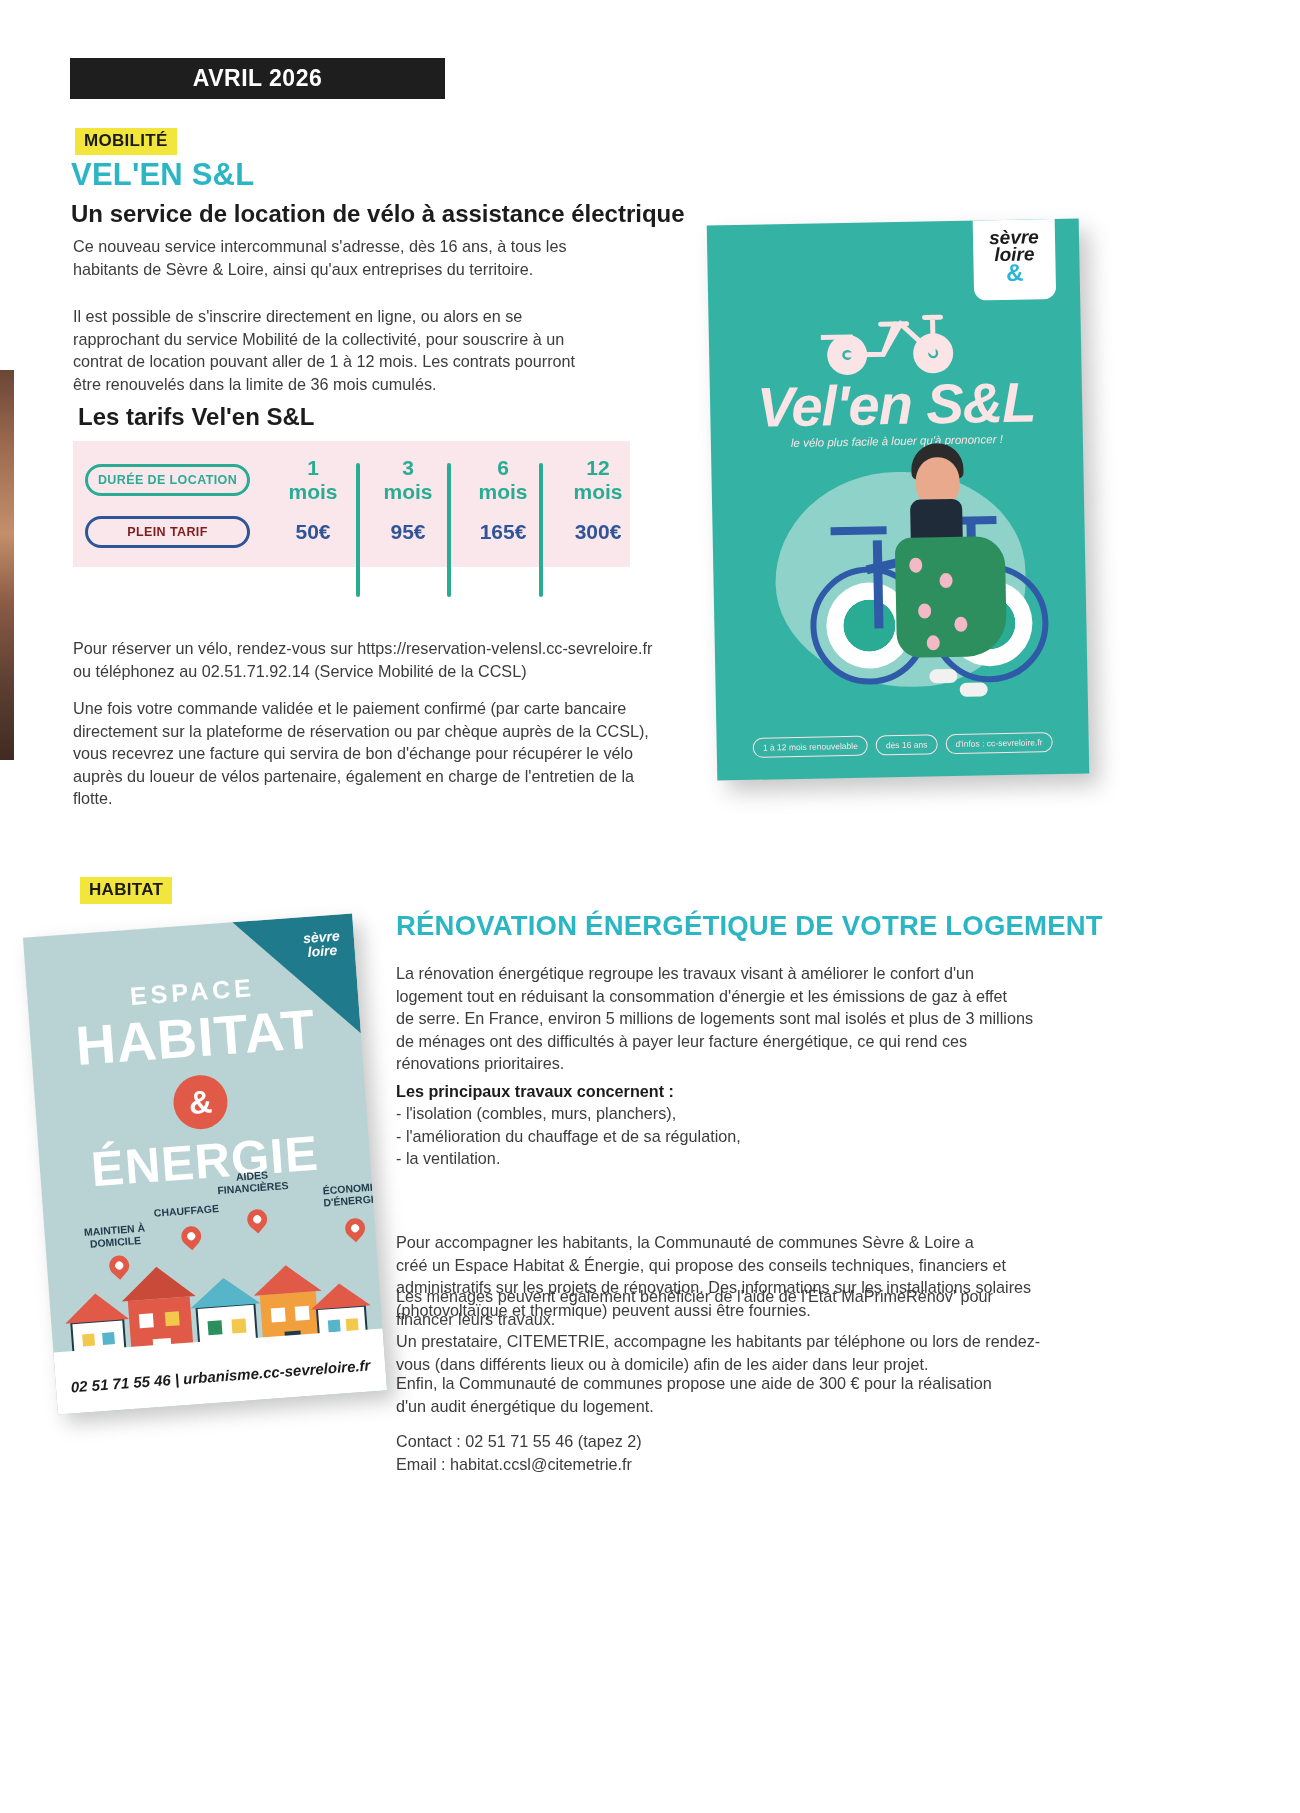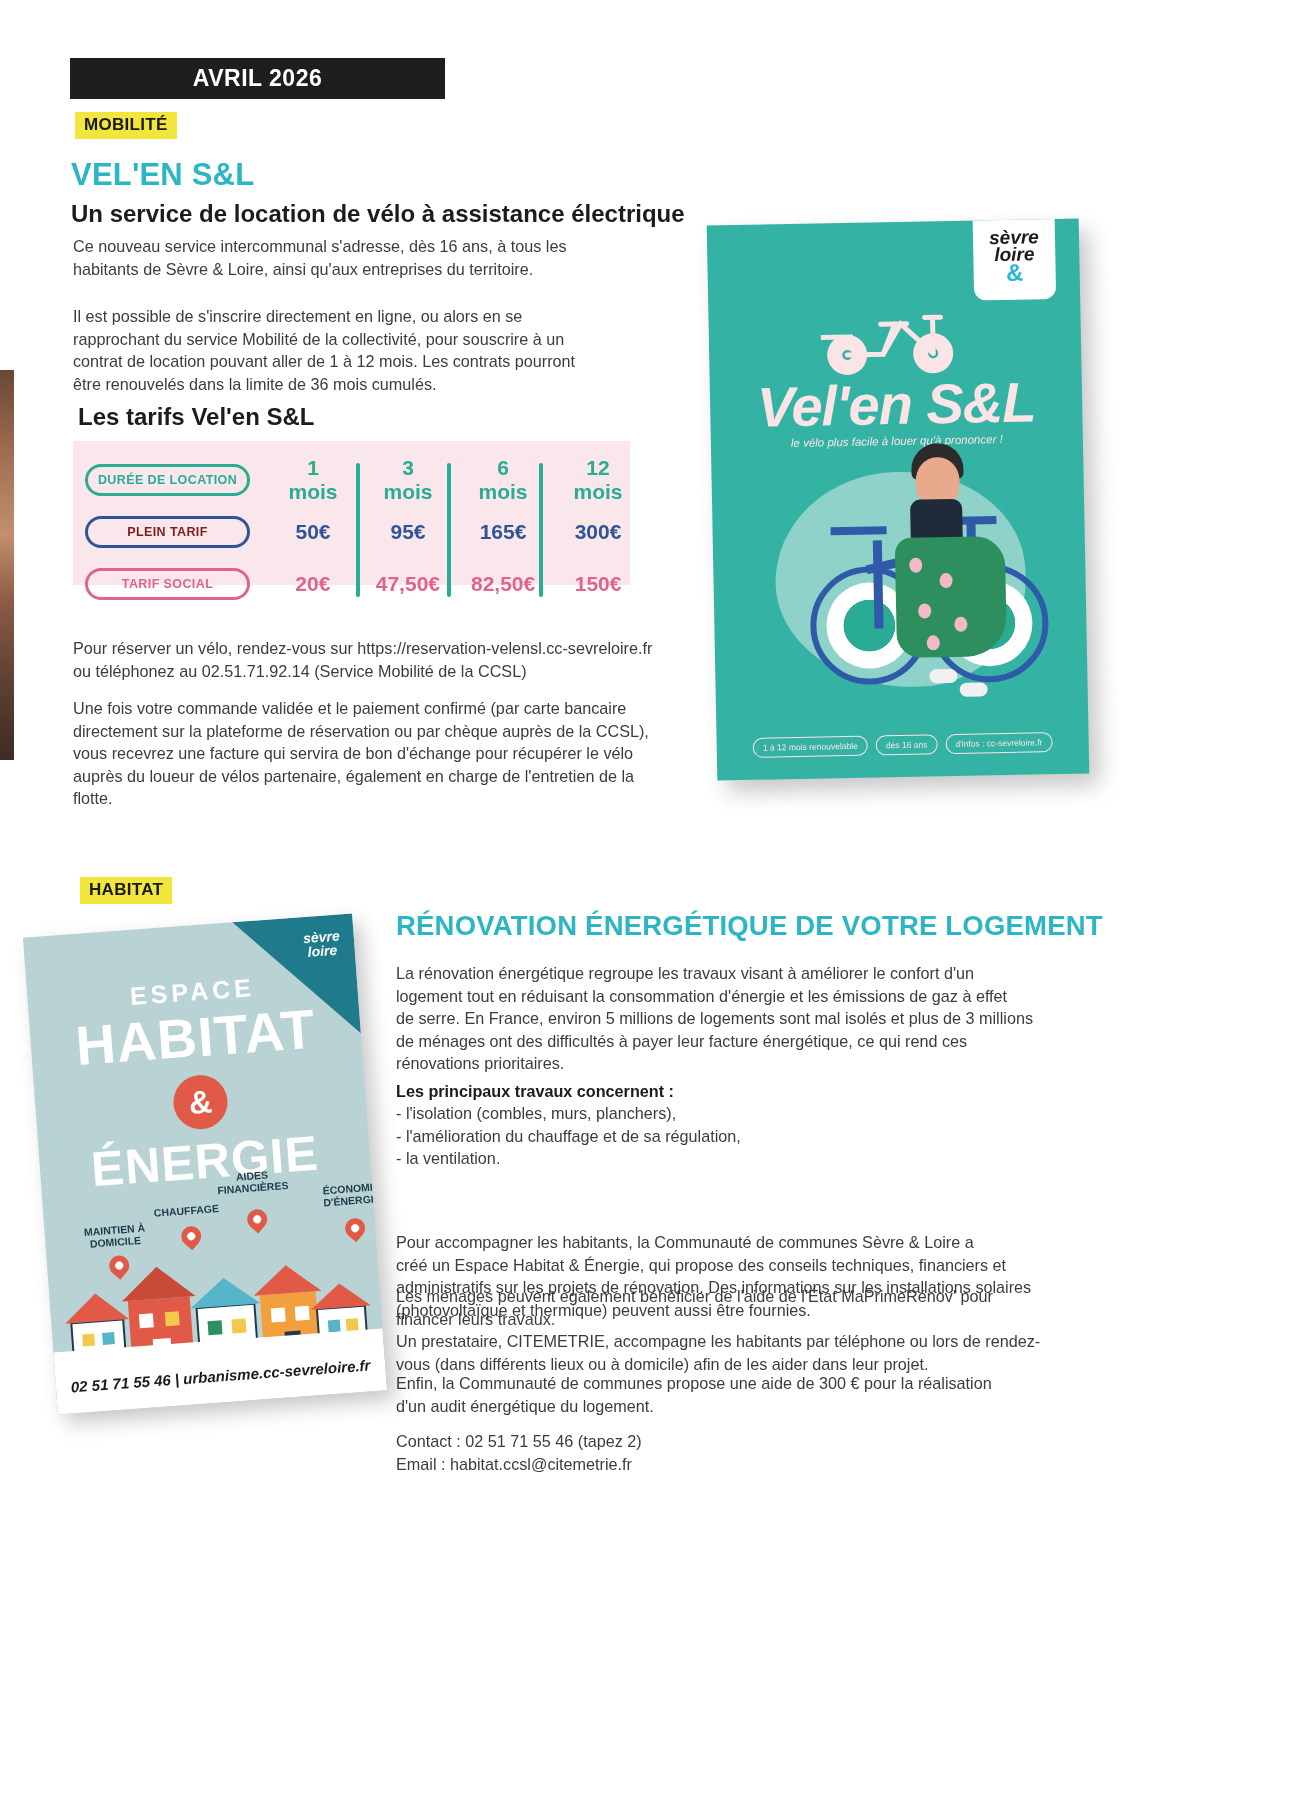--- a/index.html
+++ b/index.html
@@ -41,21 +41,21 @@
   .tag {
     position: absolute;
     background: #f2e63c;
     color: #1a1a1a;
     font-weight: bold;
     font-size: 17px;
     letter-spacing: .3px;
     padding: 3px 9px 4px 9px;
     display: inline-block;
   }
-  #tag-mobilite { left: 75px; top: 112px; }
+  #tag-mobilite { left: 75px; top: 128px; }
   #tag-habitat  { left: 80px; top: 877px; }
 
   
   .h-main {
     position: absolute;
     color: #2cb6c4;
     font-weight: bold;
     letter-spacing: .2px;
   }
   #velen-title { left: 71px; top: 157px; font-size: 31px; }
@@ -91,21 +91,21 @@
   #r-travaux-list { top: 1102px; }
   #r2 { top: 1231px; }
   #r3 { top: 1285px; }
   #r4 { top: 1372px; }
   #r-contact { top: 1430px; }
 
   
   .tarif-table {
     position: absolute;
     left: 73px; top: 441px;
-    width: 557px; height: 144px;
+    width: 557px; height: 126px;
     background: #f9e7ec;
   }
   .tarif-row {
     position: absolute;
     left: 0; right: 0;
     height: 50px;
     display: flex;
     align-items: center;
   }
   #row-duree  { top: 14px; }
@@ -345,27 +345,20 @@
   </div>
 
   <div class="tarif-row" id="row-plein">
     <div class="pill blue">PLEIN TARIF</div>
     <div class="cell blue">50€</div>
     <div class="cell blue">95€</div>
     <div class="cell blue">165€</div>
     <div class="cell blue">300€</div>
   </div>
 
-  <div class="tarif-row" id="row-social">
-    <div class="pill pink">TARIF SOCIAL</div>
-    <div class="cell pink">20€</div>
-    <div class="cell pink">47,50€</div>
-    <div class="cell pink">82,50€</div>
-    <div class="cell pink">150€</div>
-  </div>
 </div>
 
 <div class="para col-left" id="p-reserve">Pour réserver un vélo, rendez-vous sur https://reservation-velensl.cc-sevreloire.fr
 ou téléphonez au 02.51.71.92.14 (Service Mobilité de la CCSL)</div>
 <div class="para col-left" id="p-facture">Une fois votre commande validée et le paiement confirmé (par carte bancaire
 directement sur la plateforme de réservation ou par chèque auprès de la CCSL),
 vous recevrez une facture qui servira de bon d'échange pour récupérer le vélo
 auprès du loueur de vélos partenaire, également en charge de l'entretien de la
 flotte.</div>
 

